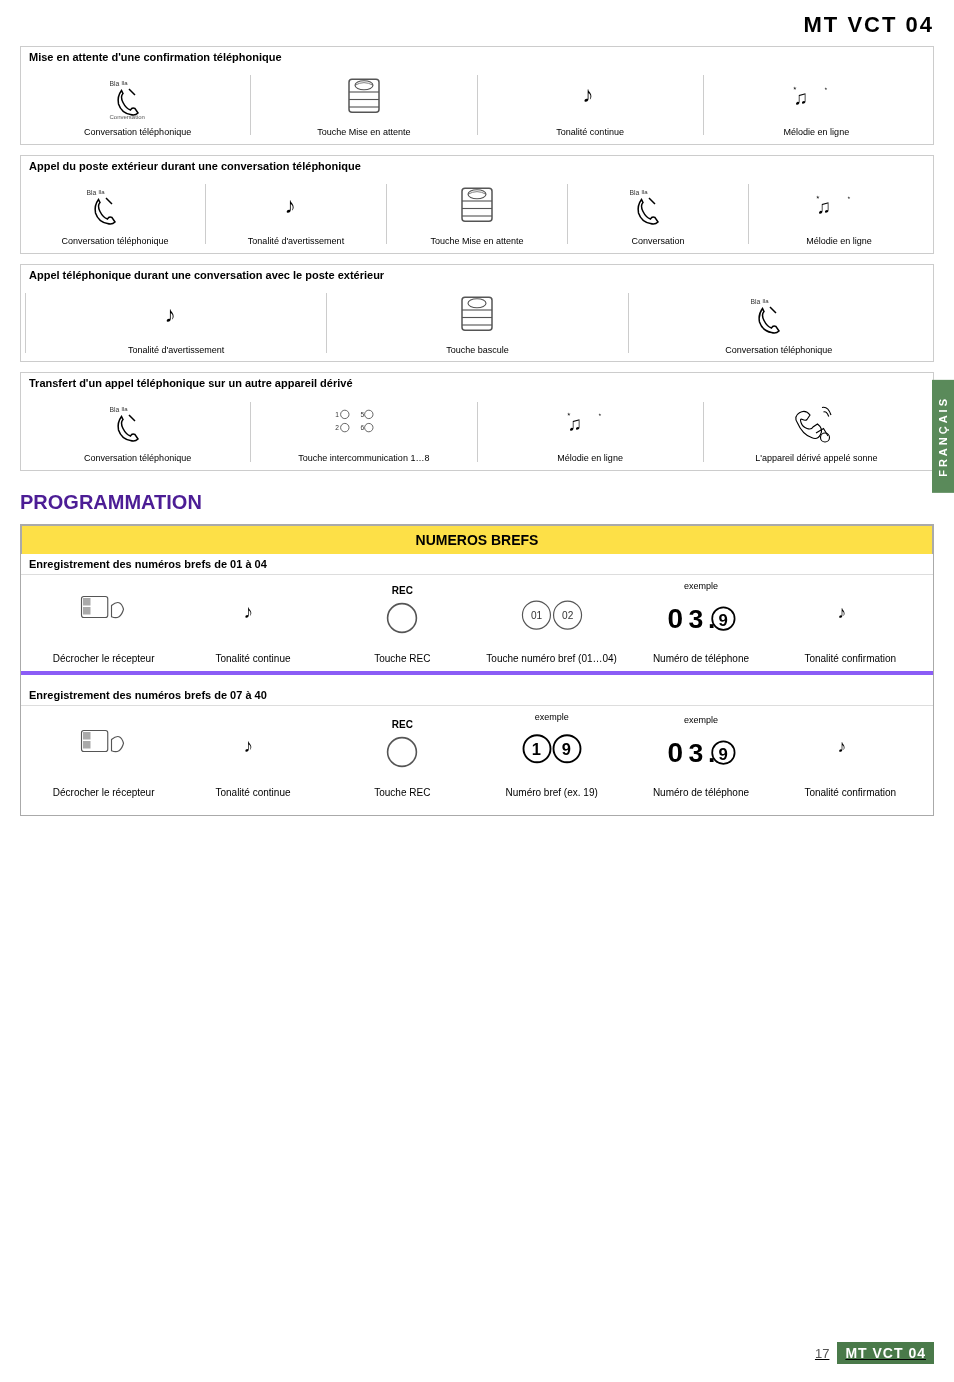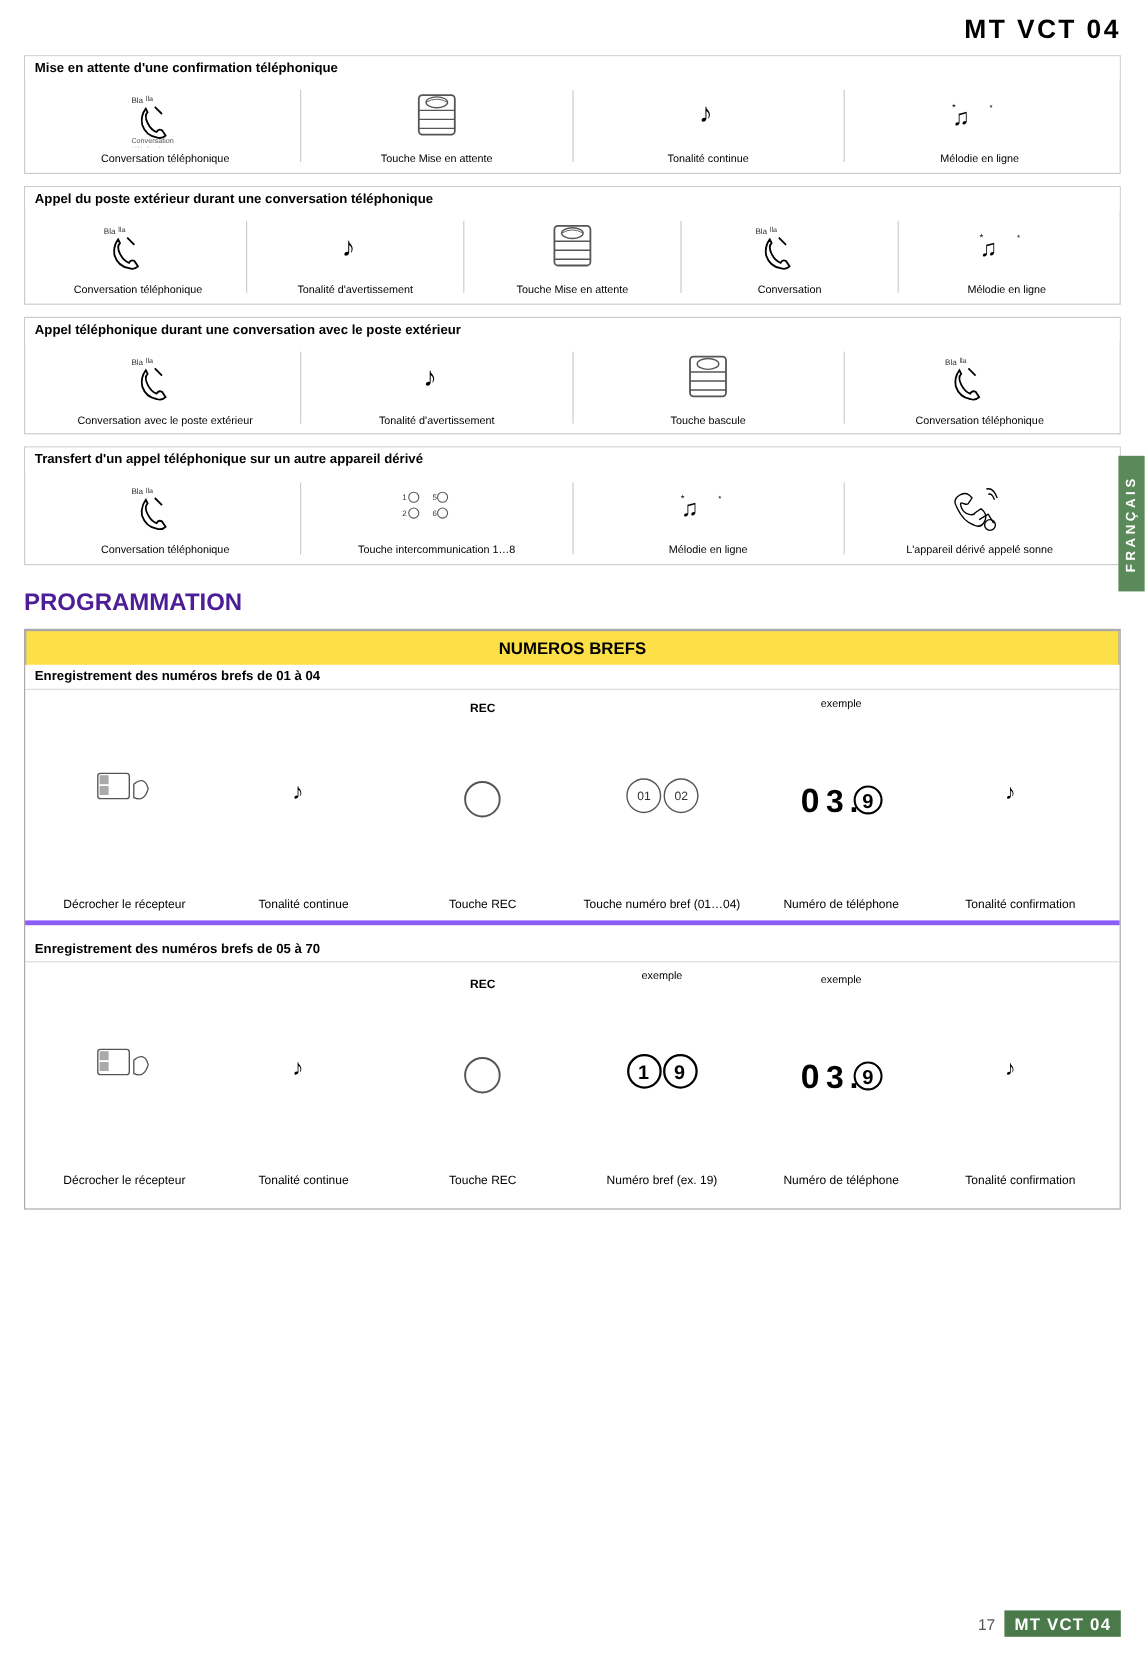--- a/index.html
+++ b/index.html
@@ -139,40 +139,40 @@
 
     .prog-cell {
       display: flex;
       flex-direction: column;
       align-items: center;
       justify-content: flex-end;
       text-align: center;
       padding: 0 4px;
       min-width: 70px;
       flex: 1;
-      gap: 48px;
     }
 
     .prog-cell .label {
       font-size: 10px;
       margin-top: 15px;
       text-align: center;
       line-height: 1.2;
     }
 
     
     .footer {
       position: absolute;
       bottom: 18px;
       right: 20px;
       left: 0;
       display: flex;
       justify-content: flex-end;
       align-items: center;
       gap: 8px;
+      text-decoration: underline;
     }
 
     .footer-page {
       font-size: 13px;
       color: #555;
     }
 
     .footer-title {
       font-size: 14px;
       font-weight: 900;
@@ -293,29 +293,20 @@
           <text x="50" y="20" font-size="10" fill="#333">⋆</text>
         </svg>
         <div class="label">Mélodie en ligne</div>
       </div>
     </div>
   </div>
 
   <div class="section-block">
     <div class="section-title">Appel téléphonique durant une conversation avec le poste extérieur</div>
     <div class="diagram-row">
-      <div class="diagram-cell">
-        <svg class="icon-svg" viewBox="0 0 80 60">
-          <text x="2" y="14" font-size="9" fill="#333">Bla</text>
-          <text x="18" y="12" font-size="8" fill="#333">lla</text>
-          <path d="M18 20 Q12 28 14 38 Q18 50 30 52 Q36 54 40 50 L36 44 Q32 42 30 46 Q24 44 20 36 Q16 28 20 24 Z" fill="none" stroke="#000" stroke-width="2"></path>
-          <path d="M28 18 L36 26" stroke="#000" stroke-width="2"></path>
-        </svg>
-        <div class="label">Conversation avec le poste extérieur</div>
-      </div>
       <div class="divider-v"></div>
       <div class="diagram-cell">
         <svg class="icon-svg" viewBox="0 0 80 60">
           <text x="25" y="38" font-size="30" fill="#000">♪</text>
         </svg>
         <div class="label">Tonalité d'avertissement</div>
       </div>
       <div class="divider-v"></div>
       <div class="diagram-cell">
         <svg class="icon-svg" viewBox="0 0 80 60">
@@ -453,21 +444,21 @@
           <div class="prog-cell">
             <svg width="50" height="50" viewBox="0 0 80 60">
               <text x="20" y="38" font-size="28" fill="#000">♪</text>
             </svg>
             <div class="label">Tonalité confirmation</div>
           </div>
         </div>
       </div>
 
       <div class="prog-block" style="border:none;">
-        <div class="prog-section-title">Enregistrement des numéros brefs de 05 à 70</div>
+        <div class="prog-section-title">Enregistrement des numéros brefs de 07 à 40</div>
         <div class="prog-diagram-row">
 
           <div class="prog-cell">
             <svg width="60" height="50" viewBox="0 0 80 60">
               <rect x="10" y="8" width="35" height="28" rx="3" fill="none" stroke="#555" stroke-width="1.5"></rect>
               <rect x="12" y="10" width="10" height="10" fill="#aaa"></rect>
               <rect x="12" y="22" width="10" height="10" fill="#aaa"></rect>
               <path d="M50 20 Q62 10 66 25 Q62 40 50 35 Z" fill="none" stroke="#555" stroke-width="1.5"></path>
             </svg>
             <div class="label">Décrocher le récepteur</div>

